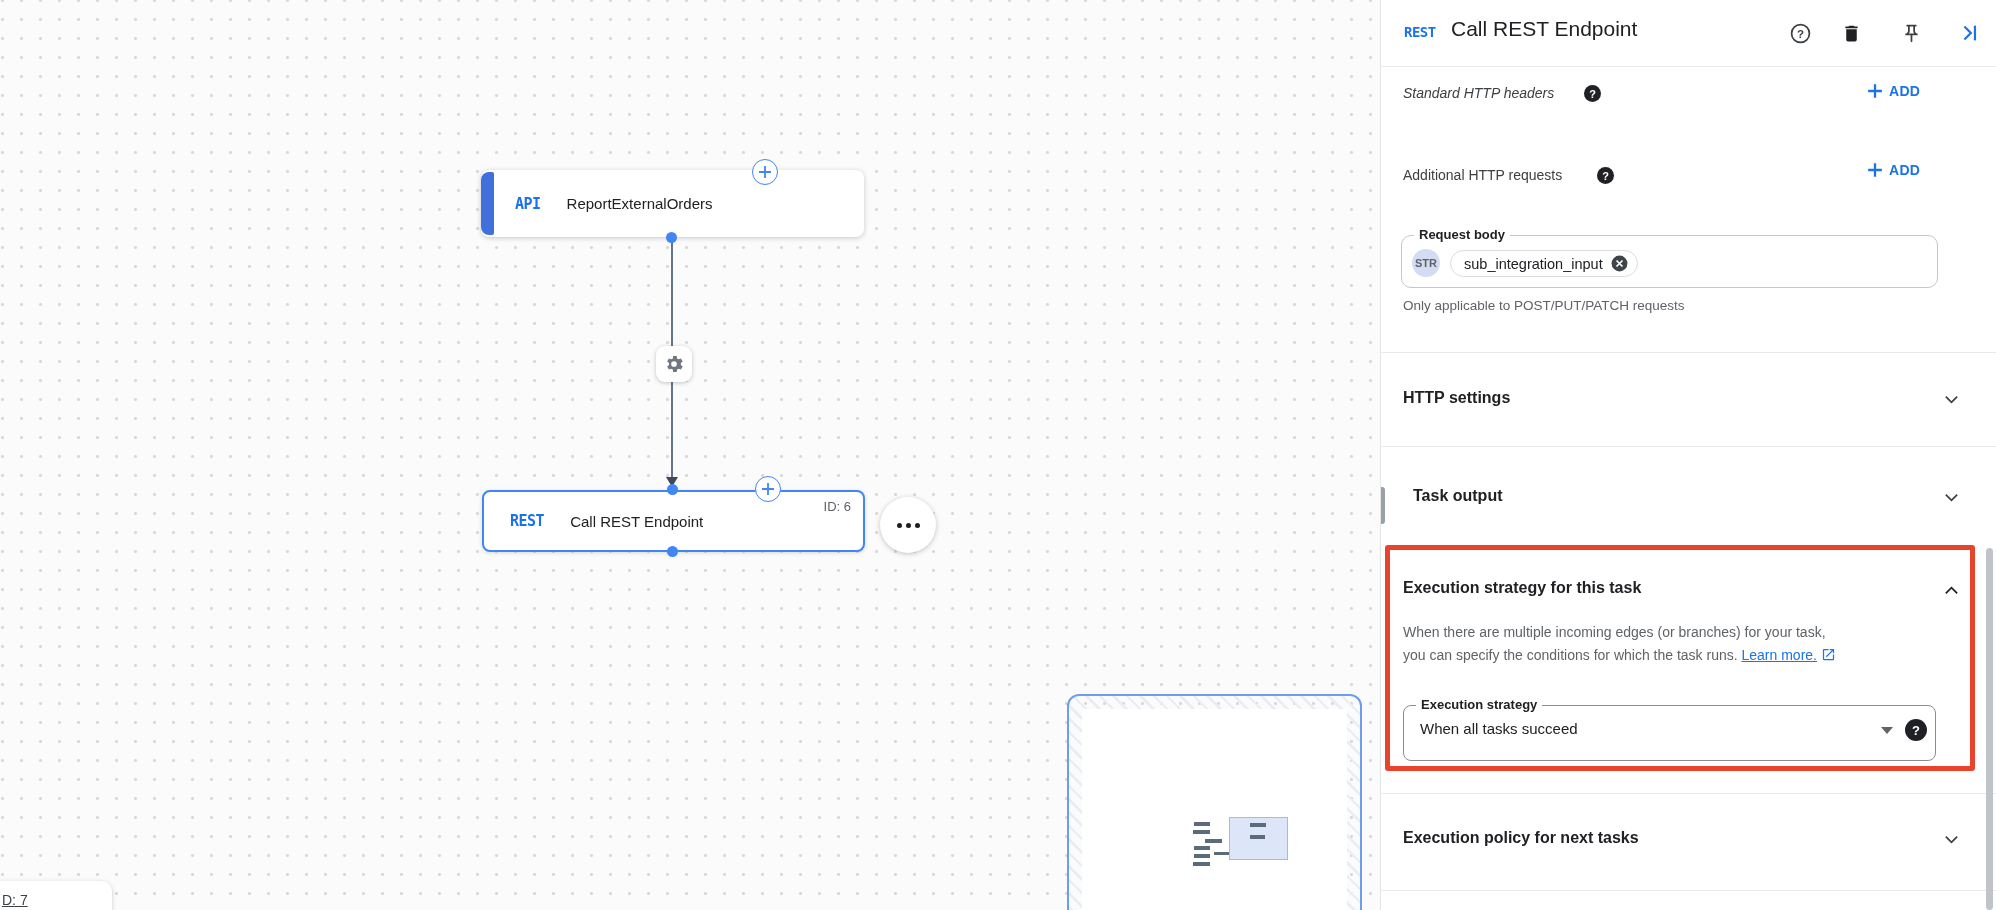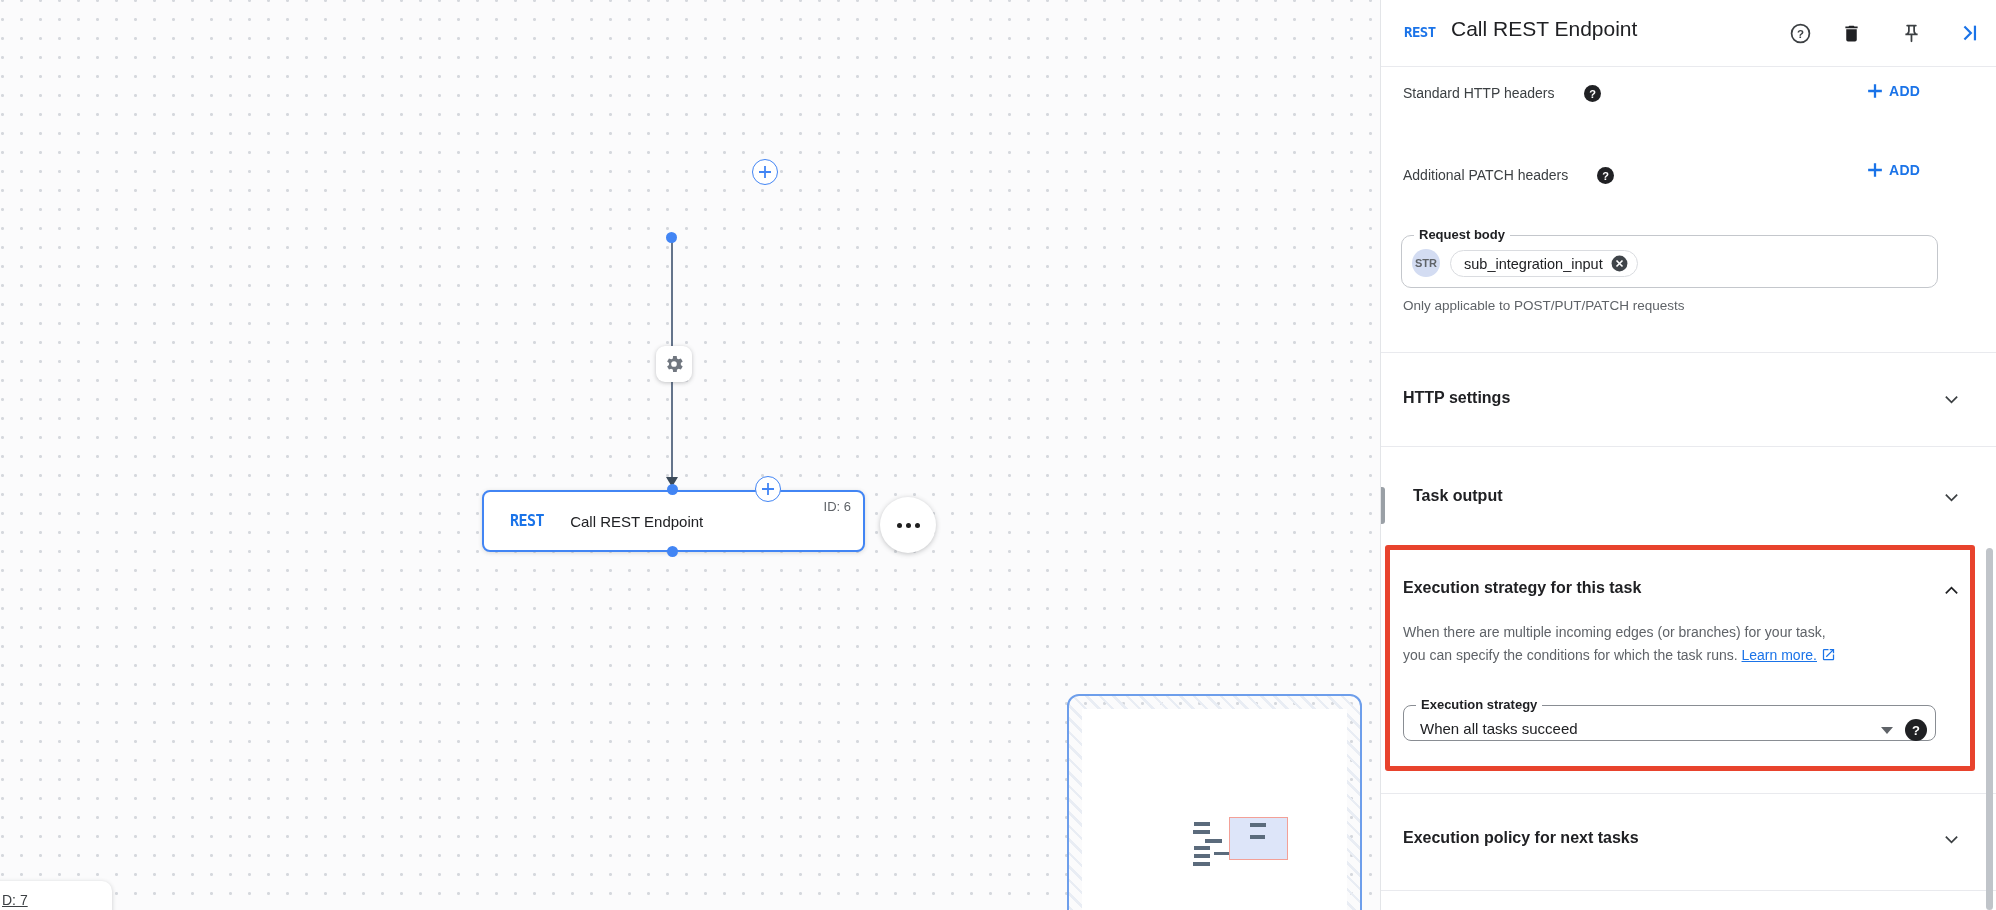--- a/index.html
+++ b/index.html
@@ -76,21 +76,21 @@
   .chev { position:absolute; width:24px; height:24px; display:flex; align-items:center; justify-content:center; }
 
   .left-tick { position:absolute; left:0; top:487px; width:4px; height:37px; background:#9aa0a6; border-radius:0 3px 3px 0; }
 
   .hl-box { position:absolute; left:4px; top:545px; width:590px; height:226px; border:5px solid #e8432d; border-radius:3px; z-index:5; }
 
   .para { position:absolute; left:22px; top:621px; width:545px; font-size:14px; line-height:23px; color:#5f6368; }
   .para a { color:#1a73e8; text-decoration:underline; }
   .ext-icon { display:inline-block; vertical-align:-2px; margin-left:4px; }
 
-  .select-field { left:22px; top:705px; width:533px; height:36px; border-color:#898d93; border-radius:8px; }
+  .select-field { left:22px; top:705px; width:533px; height:56px; border-color:#898d93; border-radius:8px; }
   .select-value { position:absolute; left:16px; top:14px; font-size:15px; color:#202124; }
   .caret { position:absolute; right:42px; top:21px; width:0; height:0;
     border-left:6px solid transparent; border-right:6px solid transparent; border-top:7px solid #5f6368; }
   .select-q { position:absolute; right:8px; top:13px; width:22px; height:22px; font-size:13px; }
 
   .scroll-thumb { position:absolute; left:605px; top:548px; width:7px; height:362px; background:#c0c4c9; border-radius:4px; }
 </style>
 </head>
 <body>
 
@@ -101,20 +101,25 @@
     <div class="edge-line"></div>
     <div class="edge-arrow"></div>
 
     <div class="gear-box">
       <svg width="22" height="22" viewBox="0 0 24 24">
         <path d="M19.4 13c.05-.32.1-.65.1-1s-.05-.68-.1-1l2.1-1.65-2-3.46-2.5 1a7.3 7.3 0 0 0-1.73-1L15 3.3h-4l-.27 2.6a7.3 7.3 0 0 0-1.73 1l-2.5-1-2 3.46L6.6 11c-.05.32-.1.65-.1 1s.05.68.1 1l-2.1 1.65 2 3.46 2.5-1c.52.42 1.1.76 1.73 1L11 20.7h4l.27-2.6a7.3 7.3 0 0 0 1.73-1l2.5 1 2-3.46L19.4 13z" fill="#717780"></path>
         <circle cx="12" cy="12" r="3.1" fill="#fff"></circle>
       </svg>
     </div>
 
+    <div class="node node-trigger">
+      <span class="accent"></span>
+      <span class="node-badge">API</span>
+      <span class="node-label">ReportExternalOrders</span>
+    </div>
     <div class="plus-btn" style="left:752px; top:159px;">
       <svg width="14" height="14" viewBox="0 0 14 14">
         <path d="M7 1v12M1 7h12" stroke="#4285f4" stroke-width="1.8"></path>
       </svg>
     </div>
     <div class="port" style="left:666px; top:232px;"></div>
 
     <div class="node node-task">
       <span class="node-badge">REST</span>
       <span class="node-label">Call REST Endpoint</span>
@@ -175,30 +180,30 @@
       </span>
       <span class="icon-btn" style="left:575px; top:20px;">
         <svg width="22" height="22" viewBox="0 0 24 24">
           <path d="M7 5l7 7-7 7" fill="none" stroke="#1a73e8" stroke-width="2.4"></path>
           <line x1="18.5" y1="4" x2="18.5" y2="20" stroke="#1a73e8" stroke-width="2.4"></line>
         </svg>
       </span>
     </div>
     <div class="divider" style="top:66px;"></div>
 
-    <span class="row-label" style="left:22px; top:85px;">Standard HTTP headers</span>
+    <span class="row-label" style="left:22px; top:85px;font-style:italic;">Standard HTTP headers</span>
     <span class="qmark" style="left:203px; top:85px;">?</span>
     <span class="add-btn" style="left:486px; top:83px;">
       <svg width="16" height="16" viewBox="0 0 14 14">
         <path d="M7 1v12M1 7h12" stroke="#1a73e8" stroke-width="2"></path>
       </svg>
       <span>ADD</span>
     </span>
 
-    <span class="row-label" style="left:22px; top:167px;">Additional PATCH headers</span>
+    <span class="row-label" style="left:22px; top:167px;">Additional HTTP requests</span>
     <span class="qmark" style="left:216px; top:167px;">?</span>
     <span class="add-btn" style="left:486px; top:162px;">
       <svg width="16" height="16" viewBox="0 0 14 14">
         <path d="M7 1v12M1 7h12" stroke="#1a73e8" stroke-width="2"></path>
       </svg>
       <span>ADD</span>
     </span>
 
     <div class="field" style="left:20px; top:235px; width:537px; height:53px;">
       <span class="field-label">Request body</span>

